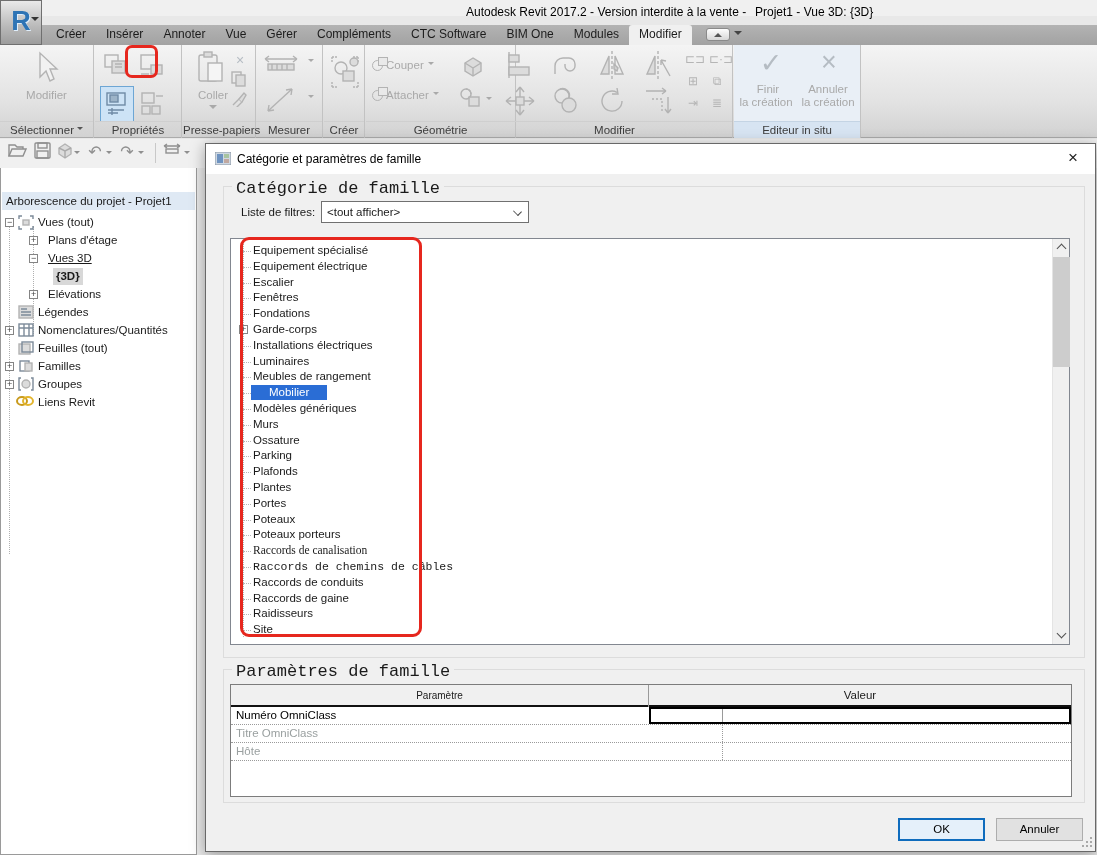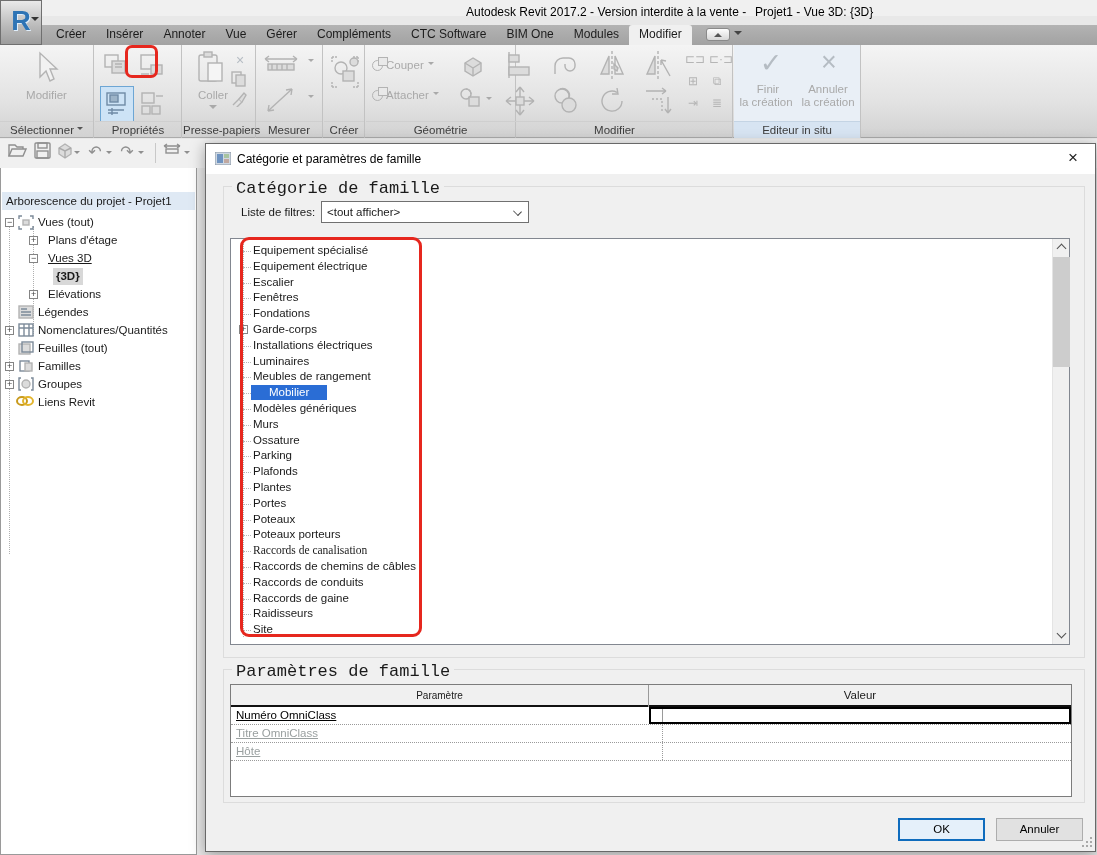--- a/index.html
+++ b/index.html
@@ -113,21 +113,21 @@
   .sb-up::after { top:6px; transform:rotate(-135deg); }
   .sb-down { bottom:0; }
   .sb-down::after { top:3px; transform:rotate(45deg); }
   .sb-thumb { position:absolute; left:0; top:18px; width:17px; height:110px; background:#cdcdcd; }
 
   .ptable { position:absolute; left:6px; top:14px; width:842px; height:113px; background:#fff; border:1px solid #7c7c7c; }
   .pt-head { position:absolute; left:0; top:0; width:100%; height:22px; background:#f0f0f0; border-bottom:2px solid #111; }
   .pt-h1 { position:absolute; left:0; top:0; width:418px; height:22px; text-align:center; line-height:21px; font-size:10px; border-right:1px solid #9a9a9a; }
   .pt-h2 { position:absolute; left:418px; top:0; right:0; height:22px; text-align:center; line-height:21px; font-size:11.5px; }
   .pt-row { position:absolute; left:0; width:100%; height:18px; font-size:11.5px; line-height:17px; border-bottom:1px dotted #9a9a9a; }
-  .pt-param { position:absolute; left:0; top:0; width:432px; height:100%; padding-left:5px; border-right:1px dotted #9a9a9a;text-decoration:underline; }
+  .pt-param { position:absolute; left:0; top:0; width:492px; height:100%; padding-left:5px; border-right:1px dotted #9a9a9a; }
   .pt-val { position:absolute; left:418px; top:0; right:0; height:100%; }
   .pt-row.r1 .pt-param { border-right:1px solid #9a9a9a; color:#000; }
   .pt-row.r1 .pt-val { border:2px solid #000; }
   .pt-gray { color:#9aa0a0; }
 
   .btn { position:absolute; height:23px; width:87px; background:#e1e1e1; border:1px solid #adadad; font-size:11.5px; text-align:center; line-height:21px; }
   .btn.focused { border:2px solid #0f6cbd; background:#e5f0fa; line-height:19px; }
   .grip { position:absolute; right:3px; bottom:3px; width:9px; height:9px; }
   .grip i { position:absolute; width:2px; height:2px; background:#a9a9a9; box-shadow:-4px 4px 0 #a9a9a9, 0 4px 0 #a9a9a9, -8px 8px 0 #a9a9a9, -4px 8px 0 #a9a9a9, 0 8px 0 #a9a9a9; right:0; top:-2px; }
 
@@ -576,21 +576,21 @@
             <span class="clabel">Poteaux</span>
           </div>
         <div class="crow" style="top:288px;">
             <span class="stub"></span>
             <span class="clabel">Poteaux porteurs</span>
           </div>
         <div class="crow" style="top:304px;font-family:Liberation Serif, serif;">
             <span class="stub"></span>
             <span class="clabel">Raccords de canalisation</span>
           </div>
-        <div class="crow" style="top:320px;">
+        <div class="crow" style="top:320px;font-family:Liberation Mono, monospace;">
             <span class="stub"></span>
             <span class="clabel">Raccords de chemins de câbles</span>
           </div>
         <div class="crow" style="top:336px;">
             <span class="stub"></span>
             <span class="clabel">Raccords de conduits</span>
           </div>
         <div class="crow" style="top:352px;">
             <span class="stub"></span>
             <span class="clabel">Raccords de gaine</span>

